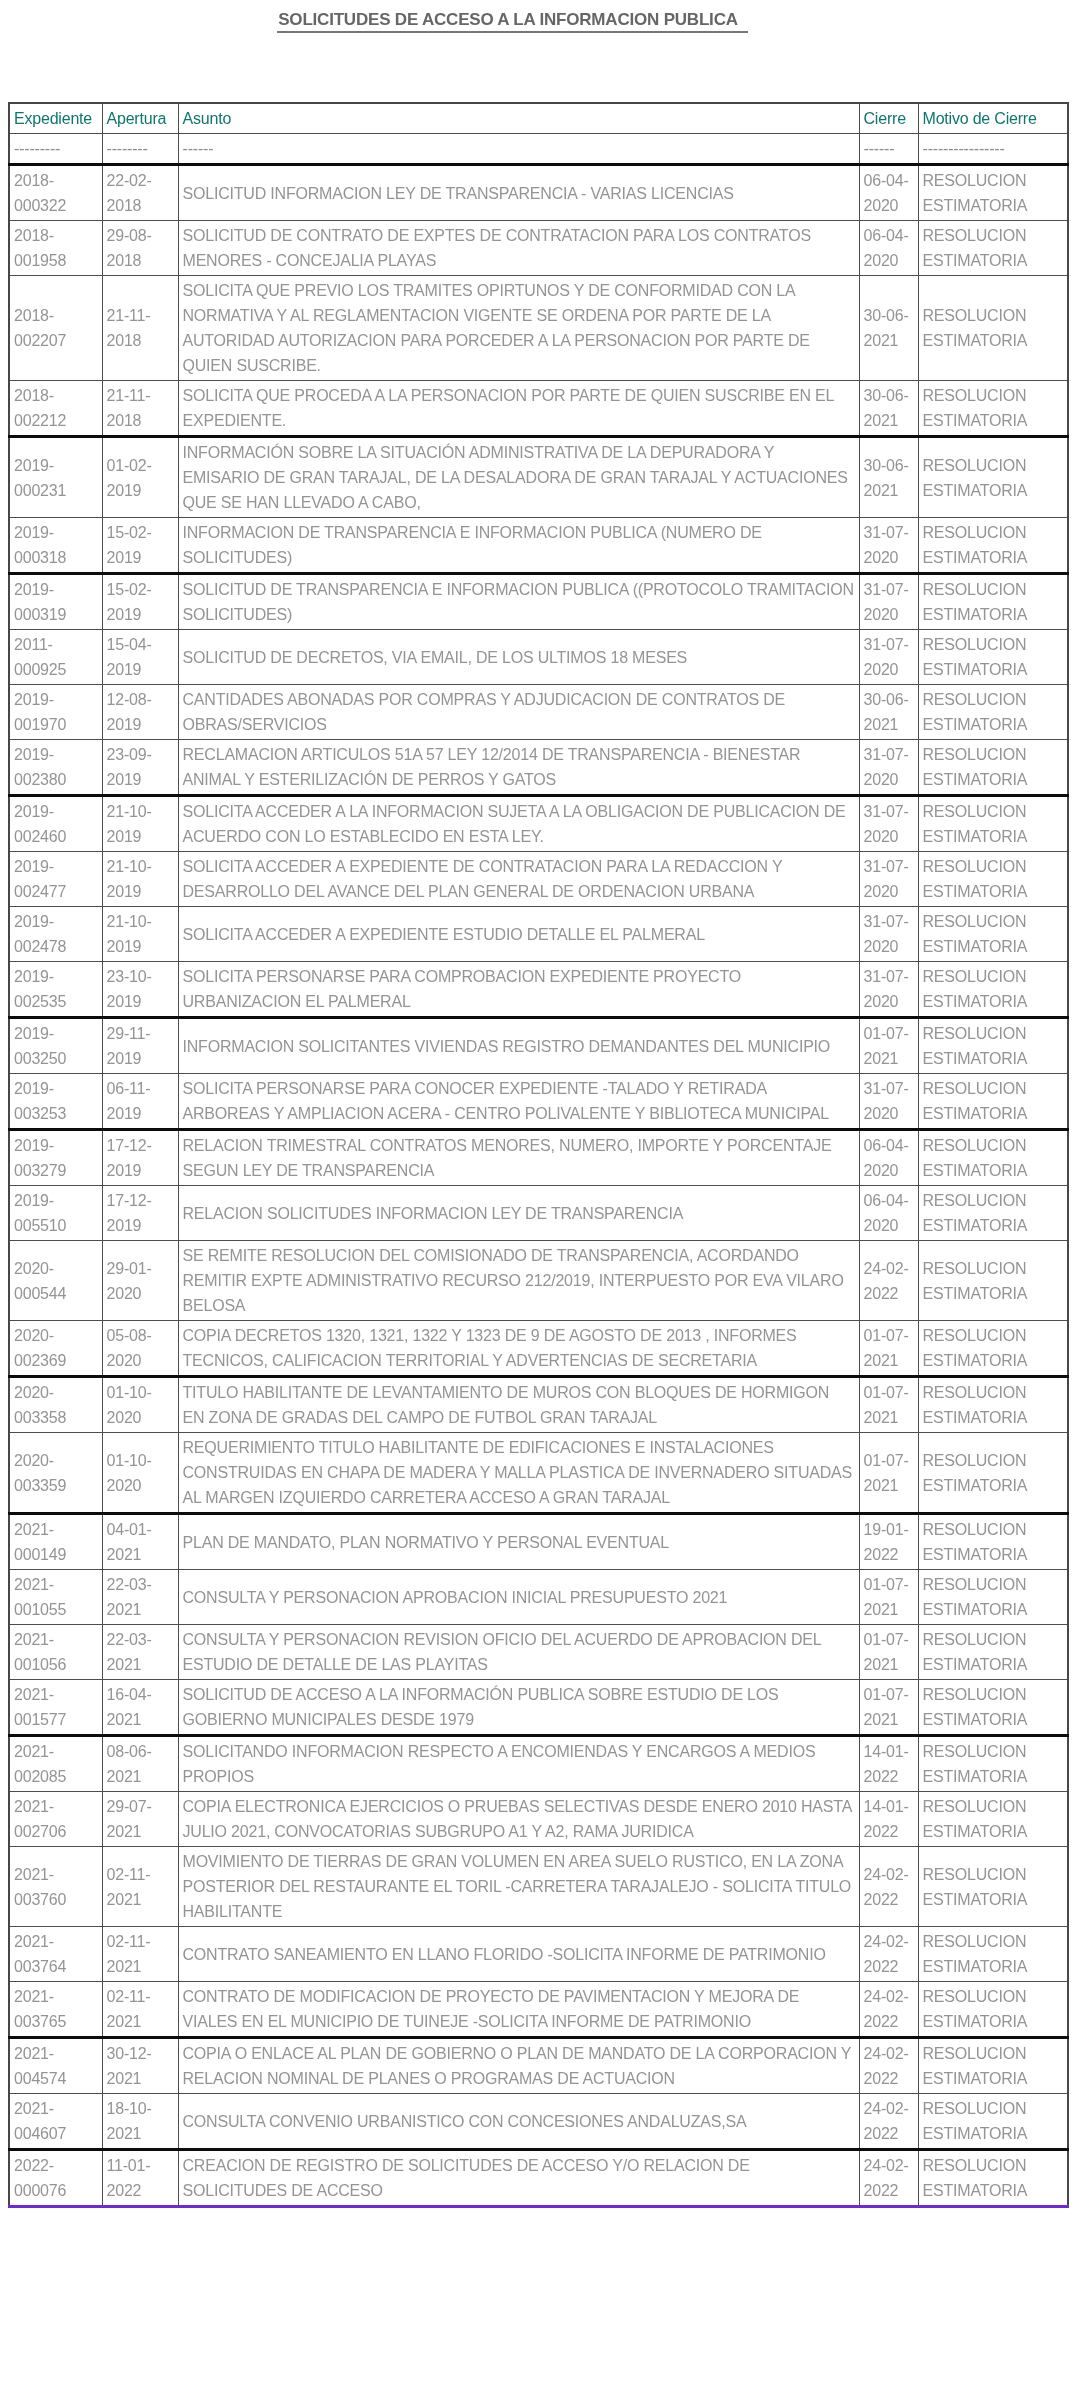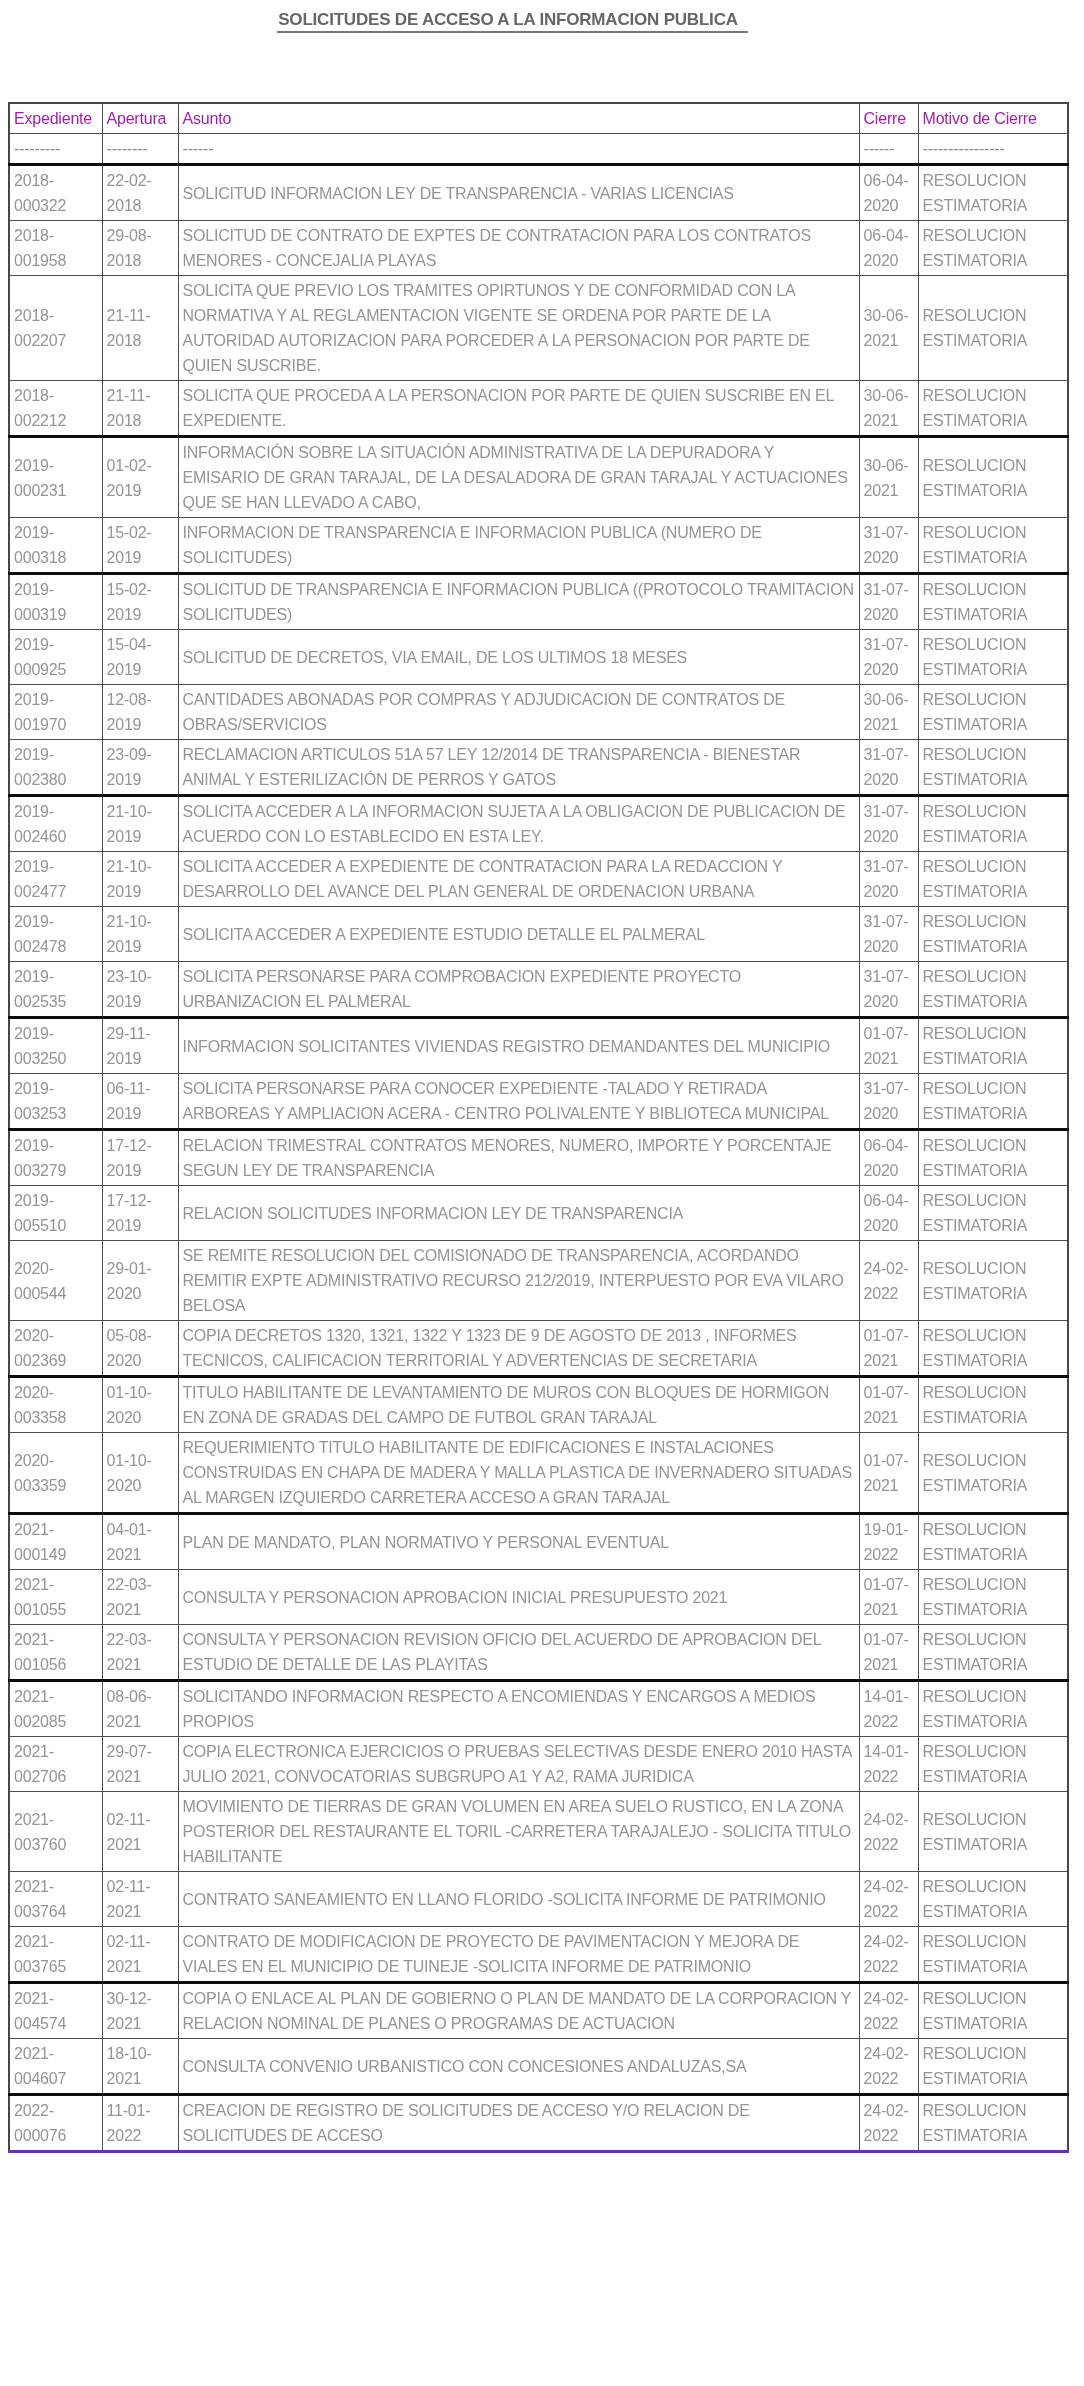--- a/index.html
+++ b/index.html
@@ -39,21 +39,21 @@
     font-size: 16px;
     line-height: 25px;
     letter-spacing: -0.2px;
     text-align: left;
     vertical-align: middle;
     overflow-wrap: break-word;
     word-wrap: break-word;
   }
   .req-table th {
     font-weight: normal;
-    color: #a21caf;
+    color: #0f766e;
   }
   .req-table td {
     color: #949494;
   }
   .req-table thead tr.dash-row td {
     border-bottom: 3px solid #0c0c0c;
     color: #8d8d8d;
   }
   .req-table tbody tr.group-start td {
     border-top: 3px solid #0c0c0c;
@@ -142,21 +142,21 @@
           <td>RESOLUCION ESTIMATORIA</td>
         </tr>
         <tr class="group-start">
           <td>2019-000319</td>
           <td>15-02-2019</td>
           <td>SOLICITUD DE TRANSPARENCIA E INFORMACION PUBLICA ((PROTOCOLO TRAMITACION SOLICITUDES)</td>
           <td>31-07-2020</td>
           <td>RESOLUCION ESTIMATORIA</td>
         </tr>
         <tr>
-          <td>2019-000925</td>
+          <td>2011-000925</td>
           <td>15-04-2019</td>
           <td>SOLICITUD DE DECRETOS, VIA EMAIL, DE LOS ULTIMOS 18 MESES</td>
           <td>31-07-2020</td>
           <td>RESOLUCION ESTIMATORIA</td>
         </tr>
         <tr>
           <td>2019-001970</td>
           <td>12-08-2019</td>
           <td>CANTIDADES ABONADAS POR COMPRAS Y ADJUDICACION DE CONTRATOS DE OBRAS/SERVICIOS</td>
           <td>30-06-2021</td>
@@ -267,20 +267,27 @@
           <td>01-07-2021</td>
           <td>RESOLUCION ESTIMATORIA</td>
         </tr>
         <tr>
           <td>2021-001056</td>
           <td>22-03-2021</td>
           <td>CONSULTA Y PERSONACION REVISION OFICIO DEL ACUERDO DE APROBACION DEL ESTUDIO DE DETALLE DE LAS PLAYITAS</td>
           <td>01-07-2021</td>
           <td>RESOLUCION ESTIMATORIA</td>
         </tr>
+        <tr>
+          <td>2021-001577</td>
+          <td>16-04-2021</td>
+          <td>SOLICITUD DE ACCESO A LA INFORMACIÓN PUBLICA SOBRE ESTUDIO DE LOS GOBIERNO MUNICIPALES DESDE 1979</td>
+          <td>01-07-2021</td>
+          <td>RESOLUCION ESTIMATORIA</td>
+        </tr>
         <tr class="group-start">
           <td>2021-002085</td>
           <td>08-06-2021</td>
           <td>SOLICITANDO INFORMACION RESPECTO A ENCOMIENDAS Y ENCARGOS A MEDIOS PROPIOS</td>
           <td>14-01-2022</td>
           <td>RESOLUCION ESTIMATORIA</td>
         </tr>
         <tr>
           <td>2021-002706</td>
           <td>29-07-2021</td>

